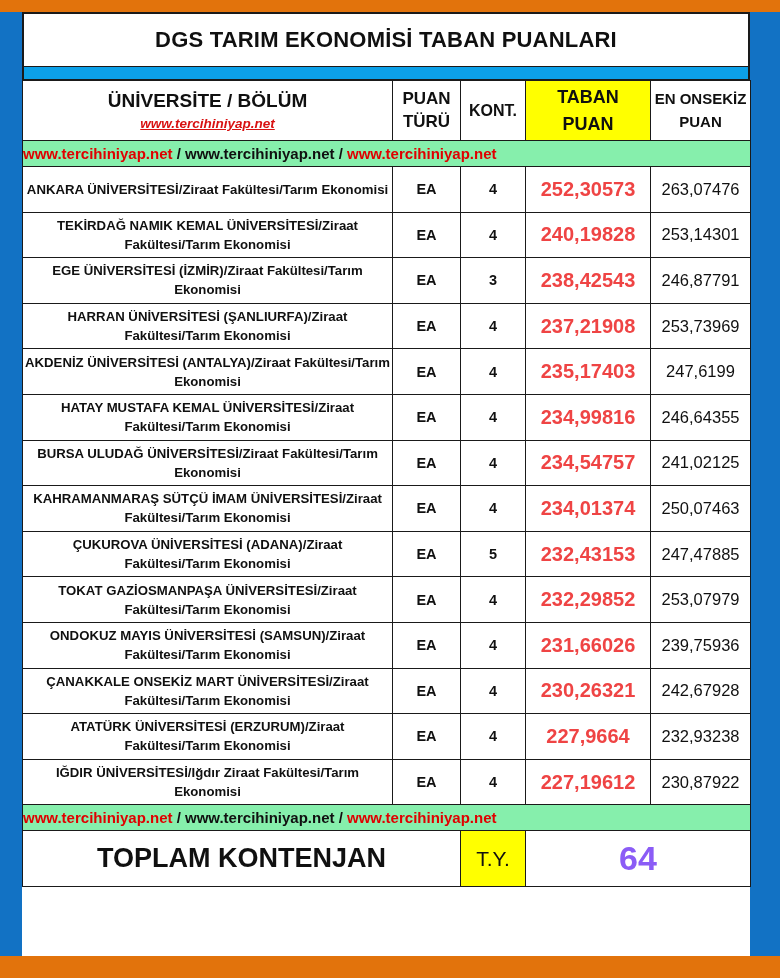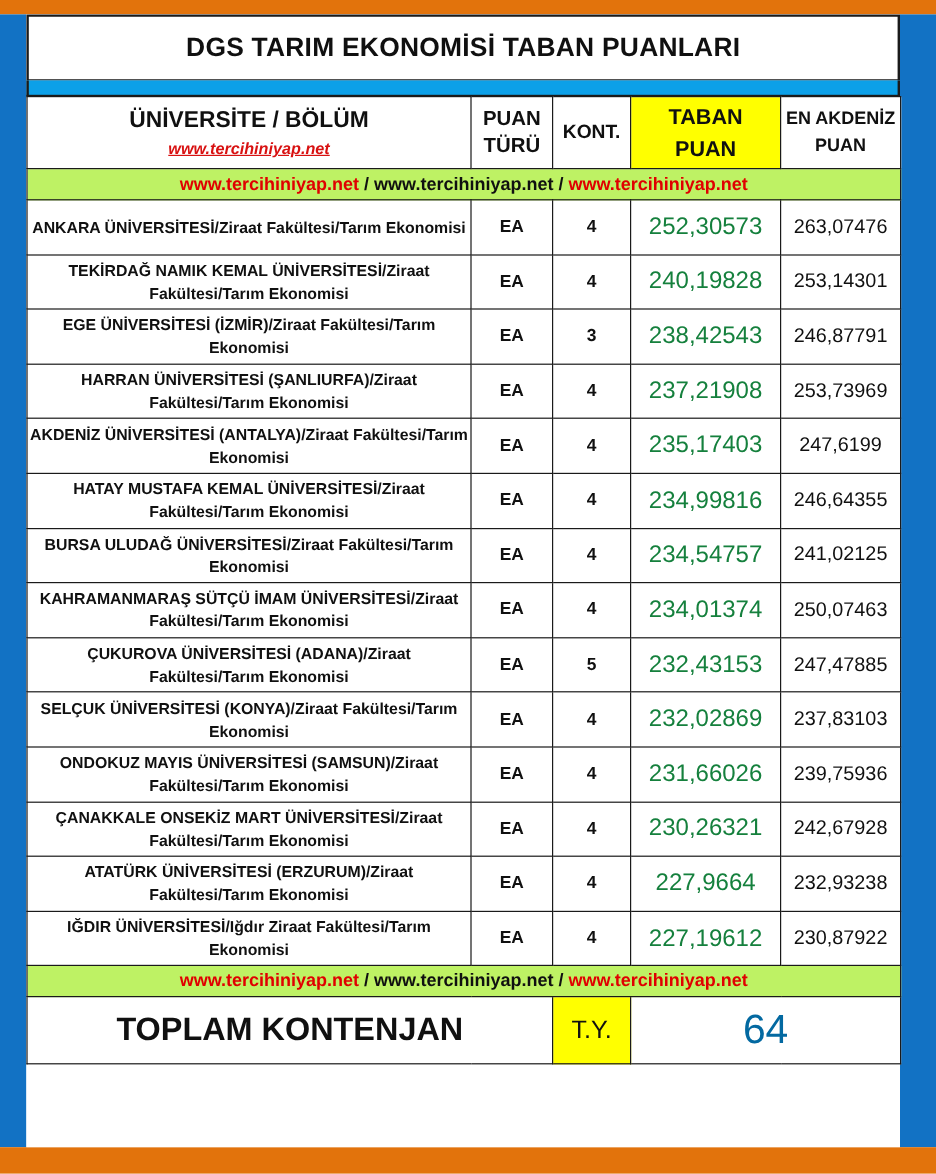--- a/index.html
+++ b/index.html
@@ -136,23 +136,22 @@
   .hdr-taban {
     background: #ffff00;
     font-size: 18px;
     line-height: 1.5;
     margin-top: 25px;
   }
   .hdr-enyk  { font-size: 15px; line-height: 1.5; }
 
   
   .promo-cell {
-    background: #bef264;
+    background: #86efac;
     height: 26px;
-    text-align: center;
     vertical-align: middle;
     font-size: 15px;
     font-weight: bold;
     white-space: nowrap;
   }
   .promo-red { color: #e00000; }
   .promo-blk { color: #101010; }
 
   
   tr.data-row td { height: 45.6px; }
@@ -169,22 +168,22 @@
     text-align: center;
     vertical-align: middle;
     font-size: 14.5px;
     font-weight: bold;
     color: #101010;
   }
   .cell-taban {
     text-align: center;
     vertical-align: middle;
     font-size: 20px;
-    font-weight: normal;
-    color: #15803d;
+    font-weight: bold;
+    color: #ef4444;
   }
   .cell-enyk {
     text-align: center;
     vertical-align: middle;
     font-size: 16.5px;
     font-weight: normal;
     color: #101010;
   }
 
   
@@ -201,22 +200,22 @@
     text-align: center;
     vertical-align: middle;
     font-size: 21px;
     font-weight: normal;
     color: #101010;
   }
   .total-value {
     text-align: center;
     vertical-align: middle;
     font-size: 34px;
-    font-weight: normal;
-    color: #0369a1;
+    font-weight: bold;
+    color: #8b5cf6;
   }
 </style>
 </head>
 <body>
 
 <div id="page">
 
   <div class="bar-top"></div>
   <div class="bar-left"></div>
   <div class="bar-right"></div>
@@ -247,21 +246,21 @@
           <th class="hdr hdr-ptur">
             <div>PUAN</div>
             <div>TÜRÜ</div>
           </th>
           <th class="hdr hdr-kont">KONT.</th>
           <th class="hdr hdr-taban">
             <div>TABAN</div>
             <div>PUAN</div>
           </th>
           <th class="hdr hdr-enyk">
-            <div>EN AKDENİZ</div>
+            <div>EN ONSEKİZ</div>
             <div>PUAN</div>
           </th>
         </tr>
         <tr>
           <td class="promo-cell" colspan="5">
             <span class="promo-red">www.tercihiniyap.net</span><span class="promo-blk"> / </span><span class="promo-blk">www.tercihiniyap.net</span><span class="promo-blk"> / </span><span class="promo-red">www.tercihiniyap.net</span>
           </td>
         </tr>
       </thead>
       <tbody>
@@ -322,25 +321,25 @@
             <td class="cell-enyk">250,07463</td>
           </tr>
           <tr class="data-row">
             <td class="cell-uni">ÇUKUROVA ÜNİVERSİTESİ (ADANA)/Ziraat Fakültesi/Tarım Ekonomisi</td>
             <td class="cell-ptur">EA</td>
             <td class="cell-kont">5</td>
             <td class="cell-taban">232,43153</td>
             <td class="cell-enyk">247,47885</td>
           </tr>
           <tr class="data-row">
-            <td class="cell-uni">SELÇUK ÜNİVERSİTESİ (KONYA)/Ziraat Fakültesi/Tarım Ekonomisi</td>
-            <td class="cell-ptur">EA</td>
-            <td class="cell-kont">4</td>
-            <td class="cell-taban">232,02869</td>
-            <td class="cell-enyk">237,83103</td>
+            <td class="cell-uni">TOKAT GAZİOSMANPAŞA ÜNİVERSİTESİ/Ziraat Fakültesi/Tarım Ekonomisi</td>
+            <td class="cell-ptur">EA</td>
+            <td class="cell-kont">4</td>
+            <td class="cell-taban">232,29852</td>
+            <td class="cell-enyk">253,07979</td>
           </tr>
           <tr class="data-row">
             <td class="cell-uni">ONDOKUZ MAYIS ÜNİVERSİTESİ (SAMSUN)/Ziraat Fakültesi/Tarım Ekonomisi</td>
             <td class="cell-ptur">EA</td>
             <td class="cell-kont">4</td>
             <td class="cell-taban">231,66026</td>
             <td class="cell-enyk">239,75936</td>
           </tr>
           <tr class="data-row">
             <td class="cell-uni">ÇANAKKALE ONSEKİZ MART ÜNİVERSİTESİ/Ziraat Fakültesi/Tarım Ekonomisi</td>

